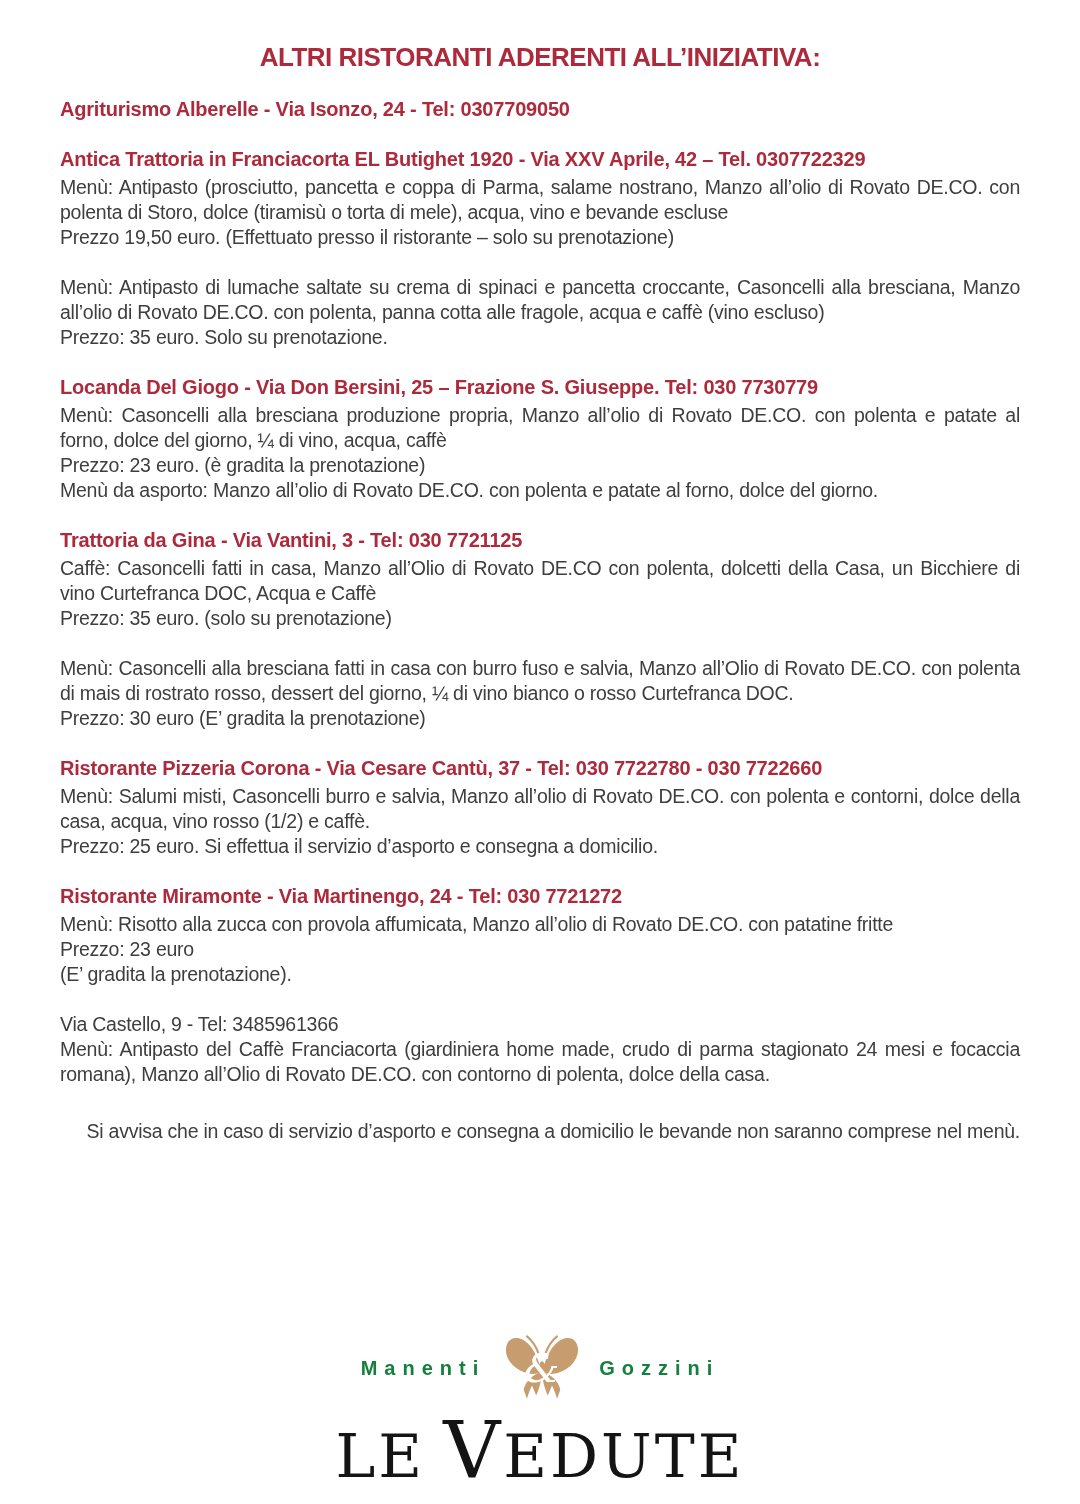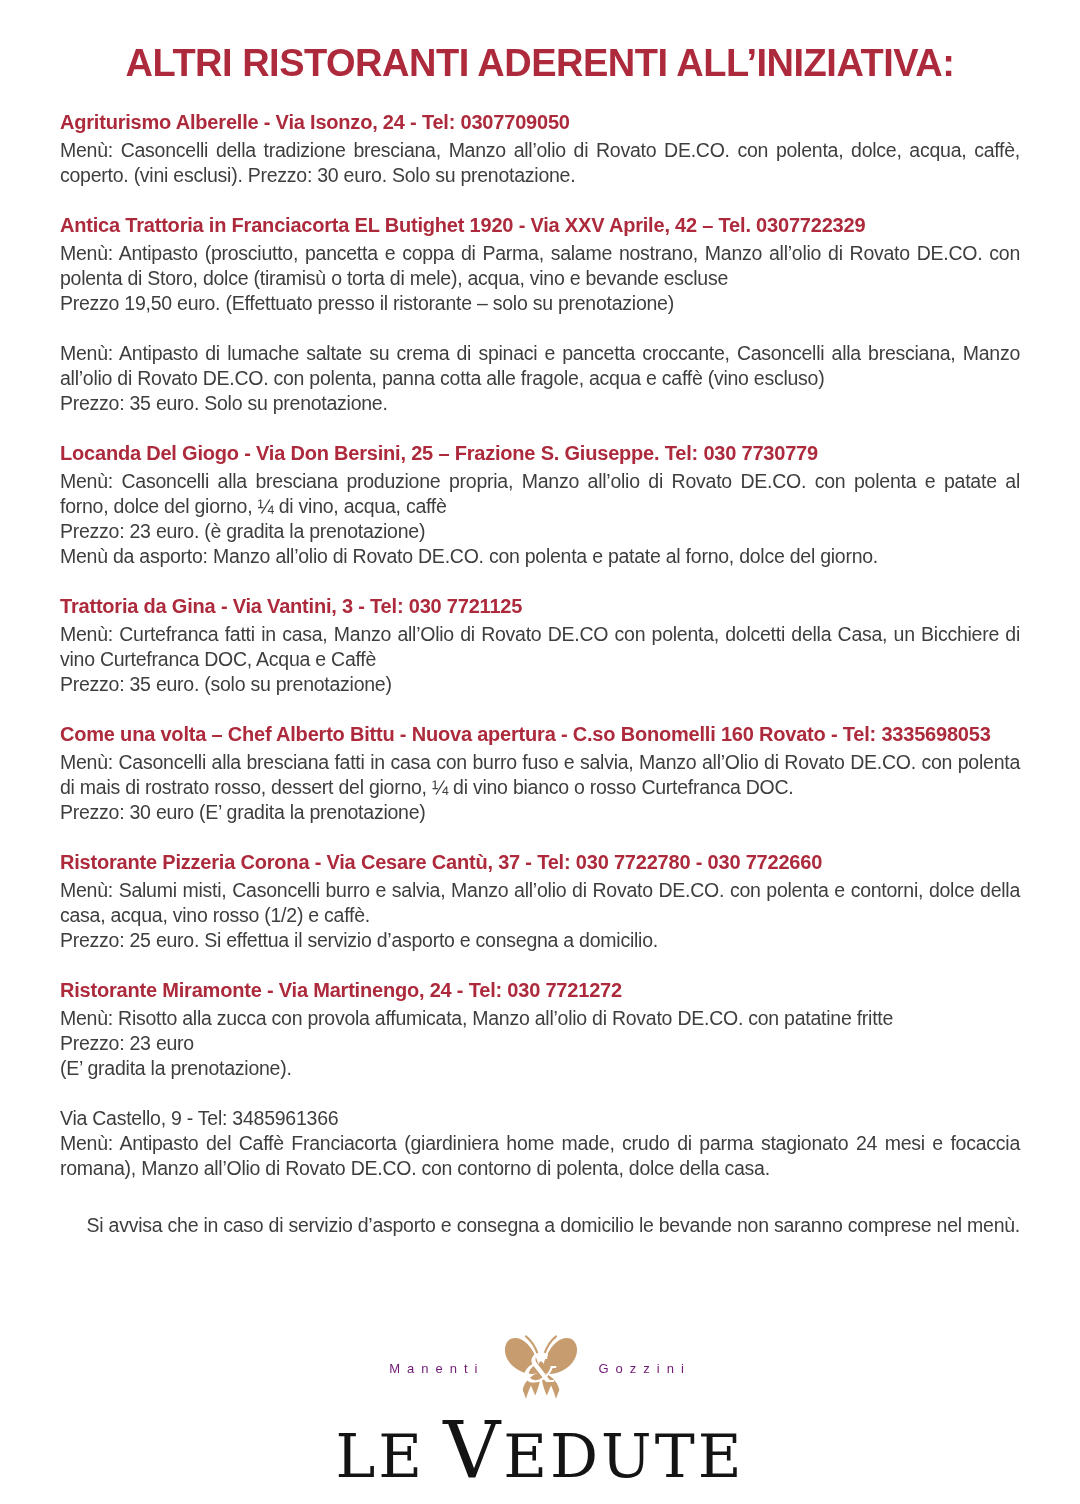--- a/index.html
+++ b/index.html
@@ -9,21 +9,21 @@
     background: #ffffff;
     font-family: "Liberation Sans", sans-serif;
     position: relative;
     overflow: hidden;
   }
   .page {
     padding: 44px 60px 0 60px;
   }
   .doc-title {
     color: #AD2A3C;
-    font-size: 38px;
+    font-size: 26px;
     font-weight: 700;
     text-align: center;
     letter-spacing: -0.5px;
     margin: 0 0 26px 0;
     line-height: 1.05;
   }
   .block { margin-bottom: 25px; }
   .block h2 {
     color: #AD2A3C;
     font-size: 20px;
@@ -50,24 +50,24 @@
     width: 100%;
     text-align: center;
   }
   .logo-row {
     display: flex;
     justify-content: center;
     align-items: center;
     gap: 14px;
   }
   .logo-name {
-    font-size: 13px;
-    font-weight: 400;
+    font-size: 20px;
+    font-weight: 700;
     letter-spacing: 7px;
-    color: #701a75;
+    color: #15803d;
   }
   .butterfly-wrap {
     position: relative;
     width: 86px;
     height: 70px;
     flex: 0 0 auto;
   }
   .butterfly-wrap .amp {
     position: absolute;
     top: 50%;
@@ -93,21 +93,20 @@
 </style>
 </head>
 <body>
 
 <div class="page">
 
   <h1 class="doc-title">ALTRI RISTORANTI ADERENTI ALL’INIZIATIVA:</h1>
 
   <section class="block">
     <h2>Agriturismo Alberelle - Via Isonzo, 24 - Tel: 0307709050</h2>
-    <p>Menù: Casoncelli della tradizione bresciana, Manzo all’olio di Rovato DE.CO. con polenta, dolce, acqua, caffè, coperto. (vini esclusi). Prezzo: 30 euro. Solo su prenotazione.</p>
   </section>
 
   <section class="block">
     <h2>Antica Trattoria in Franciacorta EL Butighet 1920 - Via XXV Aprile, 42 – Tel.  0307722329</h2>
     <p>Menù: Antipasto (prosciutto, pancetta e coppa di Parma, salame nostrano, Manzo all’olio di Rovato DE.CO. con polenta di Storo, dolce (tiramisù o torta di mele), acqua, vino e bevande escluse</p>
     <p>Prezzo 19,50 euro. (Effettuato presso il ristorante – solo su prenotazione)</p>
   </section>
 
   <section class="block">
     <p>Menù: Antipasto di lumache saltate su crema di spinaci e pancetta croccante, Casoncelli alla bresciana, Manzo all’olio di Rovato DE.CO. con polenta, panna cotta alle fragole, acqua e caffè (vino escluso)</p>
@@ -116,26 +115,25 @@
 
   <section class="block">
     <h2>Locanda Del Giogo - Via Don Bersini, 25 – Frazione S. Giuseppe. Tel: 030 7730779</h2>
     <p>Menù: Casoncelli alla bresciana produzione propria, Manzo all’olio di Rovato DE.CO. con polenta e patate al forno, dolce del giorno, ¼ di vino, acqua, caffè</p>
     <p>Prezzo: 23 euro. (è gradita la prenotazione)</p>
     <p>Menù da asporto: Manzo all’olio di Rovato DE.CO. con polenta e patate al forno, dolce del giorno.</p>
   </section>
 
   <section class="block">
     <h2>Trattoria da Gina - Via Vantini, 3 - Tel: 030 7721125</h2>
-    <p>Menù: Curtefranca fatti in casa, Manzo all’Olio di Rovato DE.CO con polenta, dolcetti della Casa, un Bicchiere di vino Curtefranca DOC, Acqua e Caffè</p>
+    <p>Caffè: Casoncelli fatti in casa, Manzo all’Olio di Rovato DE.CO con polenta, dolcetti della Casa, un Bicchiere di vino Curtefranca DOC, Acqua e Caffè</p>
     <p>Prezzo: 35 euro. (solo su prenotazione)</p>
   </section>
 
   <section class="block">
-    <h2>Come una volta – Chef Alberto Bittu - Nuova apertura - C.so Bonomelli 160 Rovato -  Tel: 3335698053</h2>
     <p>Menù: Casoncelli alla bresciana fatti in casa con burro fuso e salvia, Manzo all’Olio di Rovato DE.CO. con polenta di mais di rostrato rosso, dessert del giorno, ¼ di vino bianco o rosso Curtefranca DOC.</p>
     <p>Prezzo: 30 euro (E’ gradita la prenotazione)</p>
   </section>
 
   <section class="block">
     <h2>Ristorante Pizzeria Corona - Via Cesare Cantù, 37 - Tel: 030 7722780 - 030 7722660</h2>
     <p>Menù: Salumi misti, Casoncelli  burro e salvia,  Manzo all’olio  di Rovato DE.CO. con polenta e contorni, dolce della casa, acqua, vino rosso (1/2) e caffè.</p>
     <p>Prezzo: 25 euro. Si effettua il servizio d’asporto e consegna a domicilio.</p>
   </section>
 

